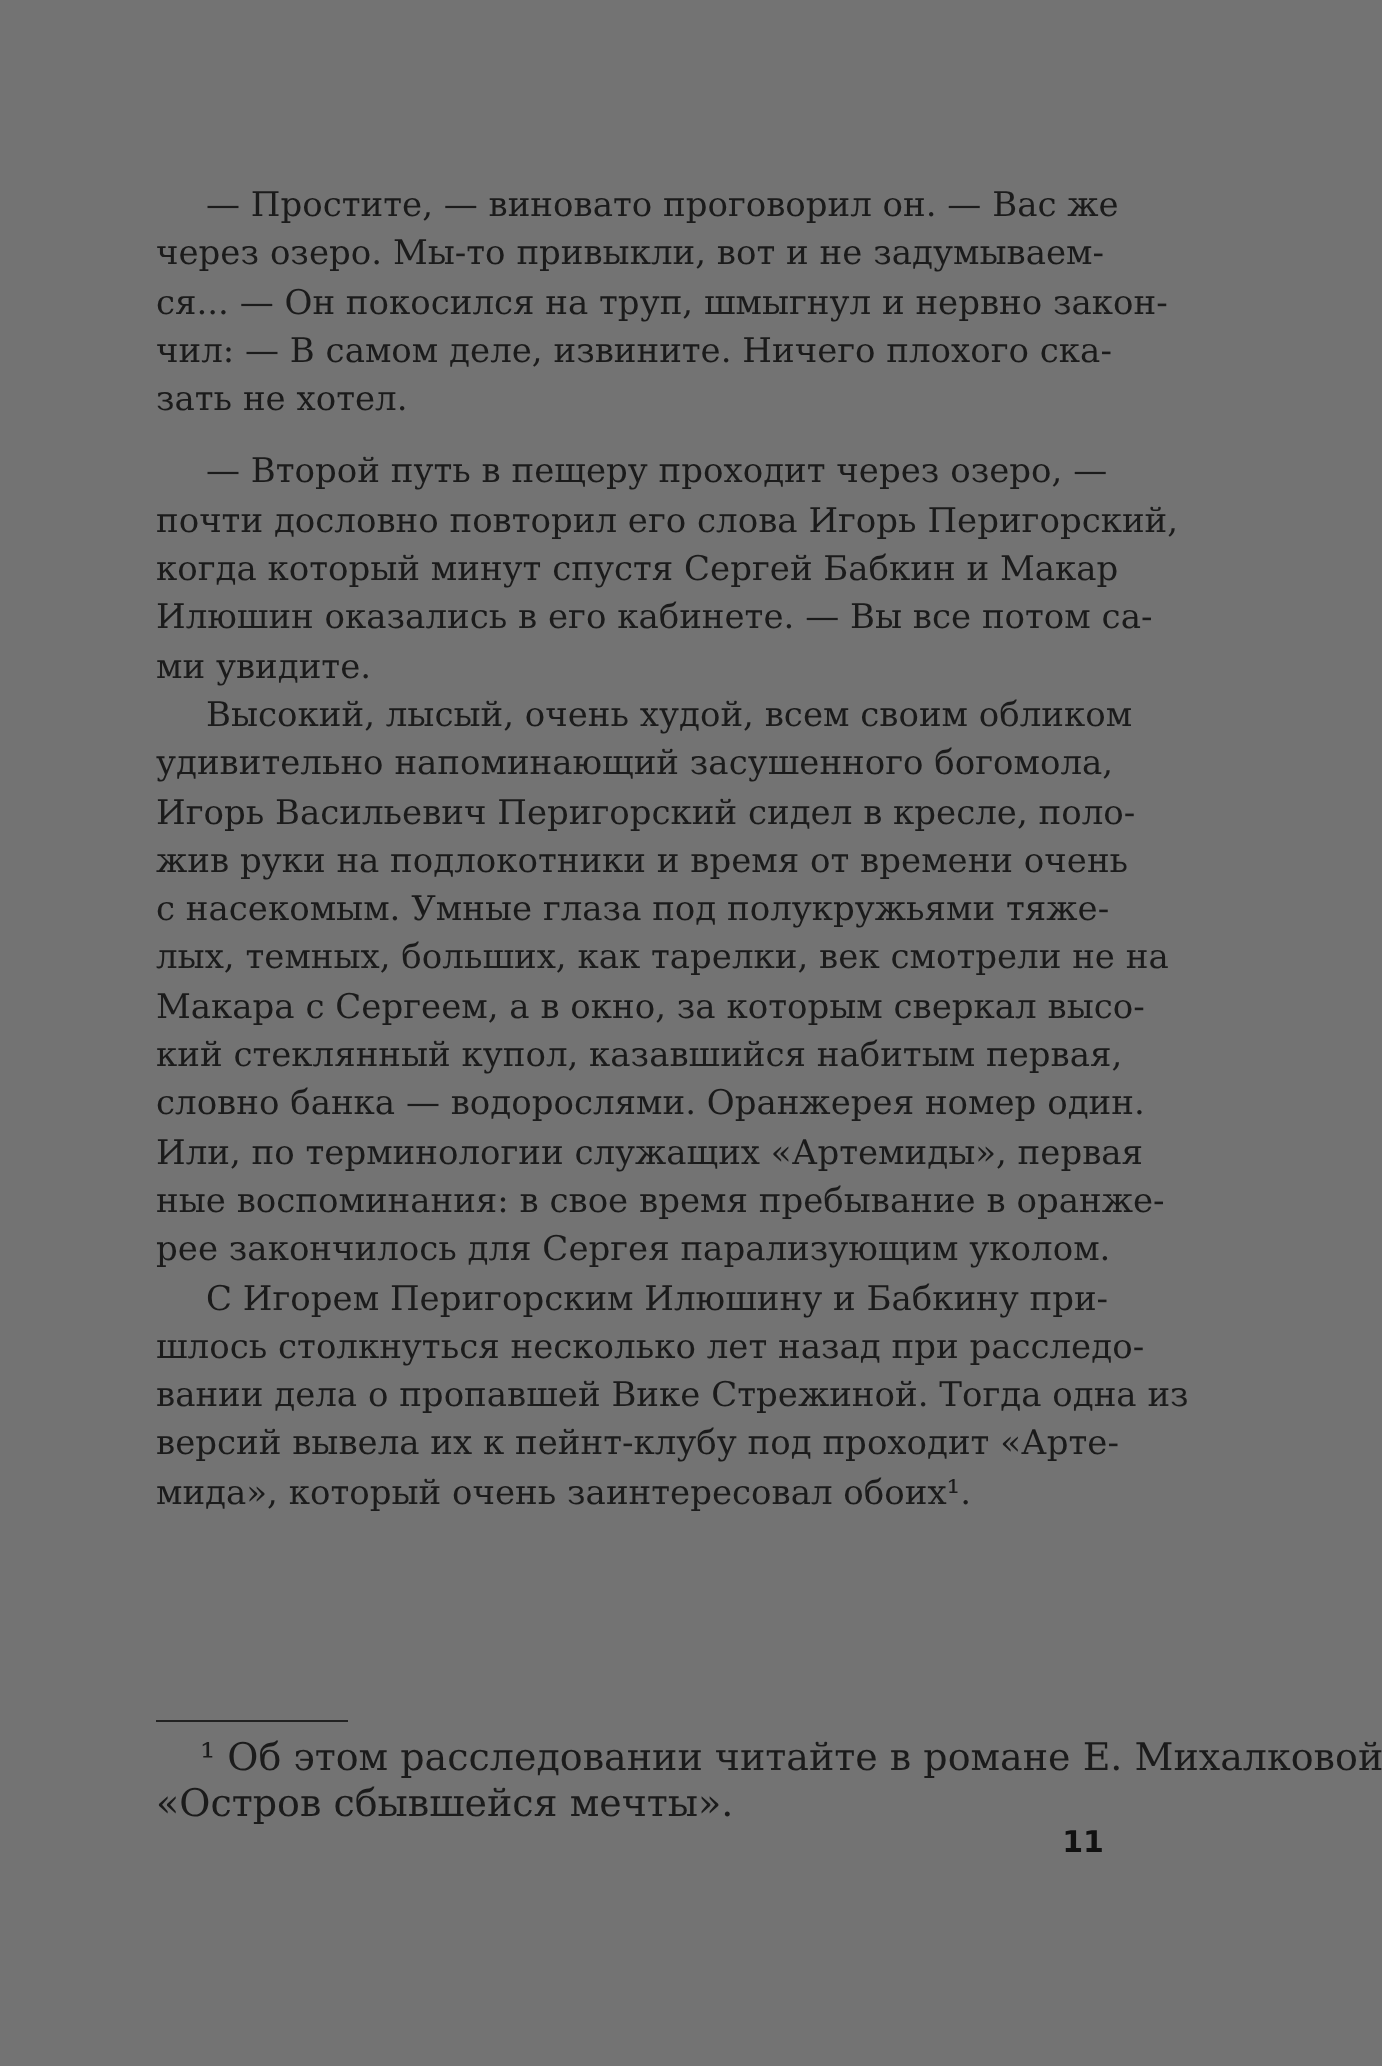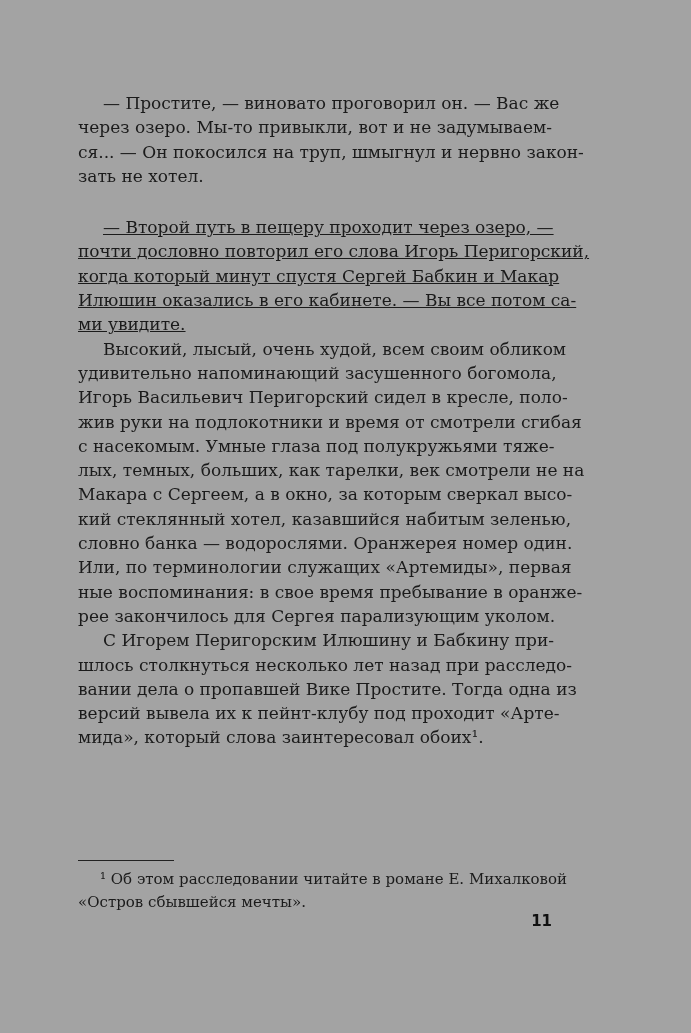--- a/index.html
+++ b/index.html
@@ -1,49 +1,49 @@
 <!DOCTYPE html>
 <html><head>
 <meta charset="utf-8">
 <style>
   html, body { margin: 0; padding: 0; background: #fff; }
   .page {
     position: relative;
     width: 691px;
     height: 1033px;
-    background: #a3a3a3;
+    background: #737373;
     color: #1b1b1b;
     font-family: "DejaVu Serif", serif;
     overflow: hidden;
   }
   .text-block {
     position: absolute;
     left: 78px;
     top: 91px;
     width: 474px;
     font-size: 17px;
   }
   .para { margin: 0; padding: 0; }
-  .para.gap-before { margin-top: 27px; text-decoration: underline; }
+  .para.gap-before { margin-top: 12px; }
   .line {
     line-height: 24.3px;
     height: 24.3px;
     text-align: justify;
     text-align-last: justify;
     white-space: nowrap;
     overflow: visible;
   }
   .line.end { text-align-last: left; }
   .line.indent { text-indent: 25px; }
   .footnote {
     position: absolute;
     left: 78px;
     top: 860px;
     width: 474px;
-    font-size: 15px;
+    font-size: 19px;
   }
   .footnote-rule {
     width: 96px;
     height: 0;
     border-top: 1.5px solid #222;
     margin: 0 0 7px 0;
   }
   .footnote .line {
     line-height: 23px;
     height: 23px;
@@ -66,52 +66,53 @@
 <body>
 
 <div class="page">
 
   <div class="text-block">
 
     <div class="para">
       <div class="line indent">— Простите, — виновато проговорил он. — Вас же</div>
       <div class="line">через озеро. Мы-то привыкли, вот и не задумываем-</div>
       <div class="line">ся... — Он покосился на труп, шмыгнул и нервно закон-</div>
+      <div class="line">чил: — В самом деле, извините. Ничего плохого ска-</div>
       <div class="line end">зать не хотел.</div>
     </div>
 
     <div class="para gap-before">
       <div class="line indent">— Второй путь в пещеру проходит через озеро, —</div>
       <div class="line">почти дословно повторил его слова Игорь Перигорский,</div>
       <div class="line">когда который минут спустя Сергей Бабкин и Макар</div>
       <div class="line">Илюшин оказались в его кабинете. — Вы все потом са-</div>
       <div class="line end">ми увидите.</div>
     </div>
 
     <div class="para">
       <div class="line indent">Высокий, лысый, очень худой, всем своим обликом</div>
       <div class="line">удивительно напоминающий засушенного богомола,</div>
       <div class="line">Игорь Васильевич Перигорский сидел в кресле, поло-</div>
-      <div class="line">жив руки на подлокотники и время от смотрели сгибая</div>
+      <div class="line">жив руки на подлокотники и время от времени очень</div>
       <div class="line">с насекомым. Умные глаза под полукружьями тяже-</div>
       <div class="line">лых, темных, больших, как тарелки, век смотрели не на</div>
       <div class="line">Макара с Сергеем, а в окно, за которым сверкал высо-</div>
-      <div class="line">кий стеклянный хотел, казавшийся набитым зеленью,</div>
+      <div class="line">кий стеклянный купол, казавшийся набитым первая,</div>
       <div class="line">словно банка — водорослями. Оранжерея номер один.</div>
       <div class="line">Или, по терминологии служащих «Артемиды», первая</div>
       <div class="line">ные воспоминания: в свое время пребывание в оранже-</div>
       <div class="line end">рее закончилось для Сергея парализующим уколом.</div>
     </div>
 
     <div class="para">
       <div class="line indent">С Игорем Перигорским Илюшину и Бабкину при-</div>
       <div class="line">шлось столкнуться несколько лет назад при расследо-</div>
-      <div class="line">вании дела о пропавшей Вике Простите. Тогда одна из</div>
+      <div class="line">вании дела о пропавшей Вике Стрежиной. Тогда одна из</div>
       <div class="line">версий вывела их к пейнт-клубу под проходит «Арте-</div>
-      <div class="line end">мида», который слова заинтересовал обоих¹.</div>
+      <div class="line end">мида», который очень заинтересовал обоих¹.</div>
     </div>
 
   </div>
 
   <div class="footnote">
     <div class="footnote-rule"></div>
     <div class="line indent">¹ Об этом расследовании читайте в романе Е. Михалковой</div>
     <div class="line end">«Остров сбывшейся мечты».</div>
   </div>
 

